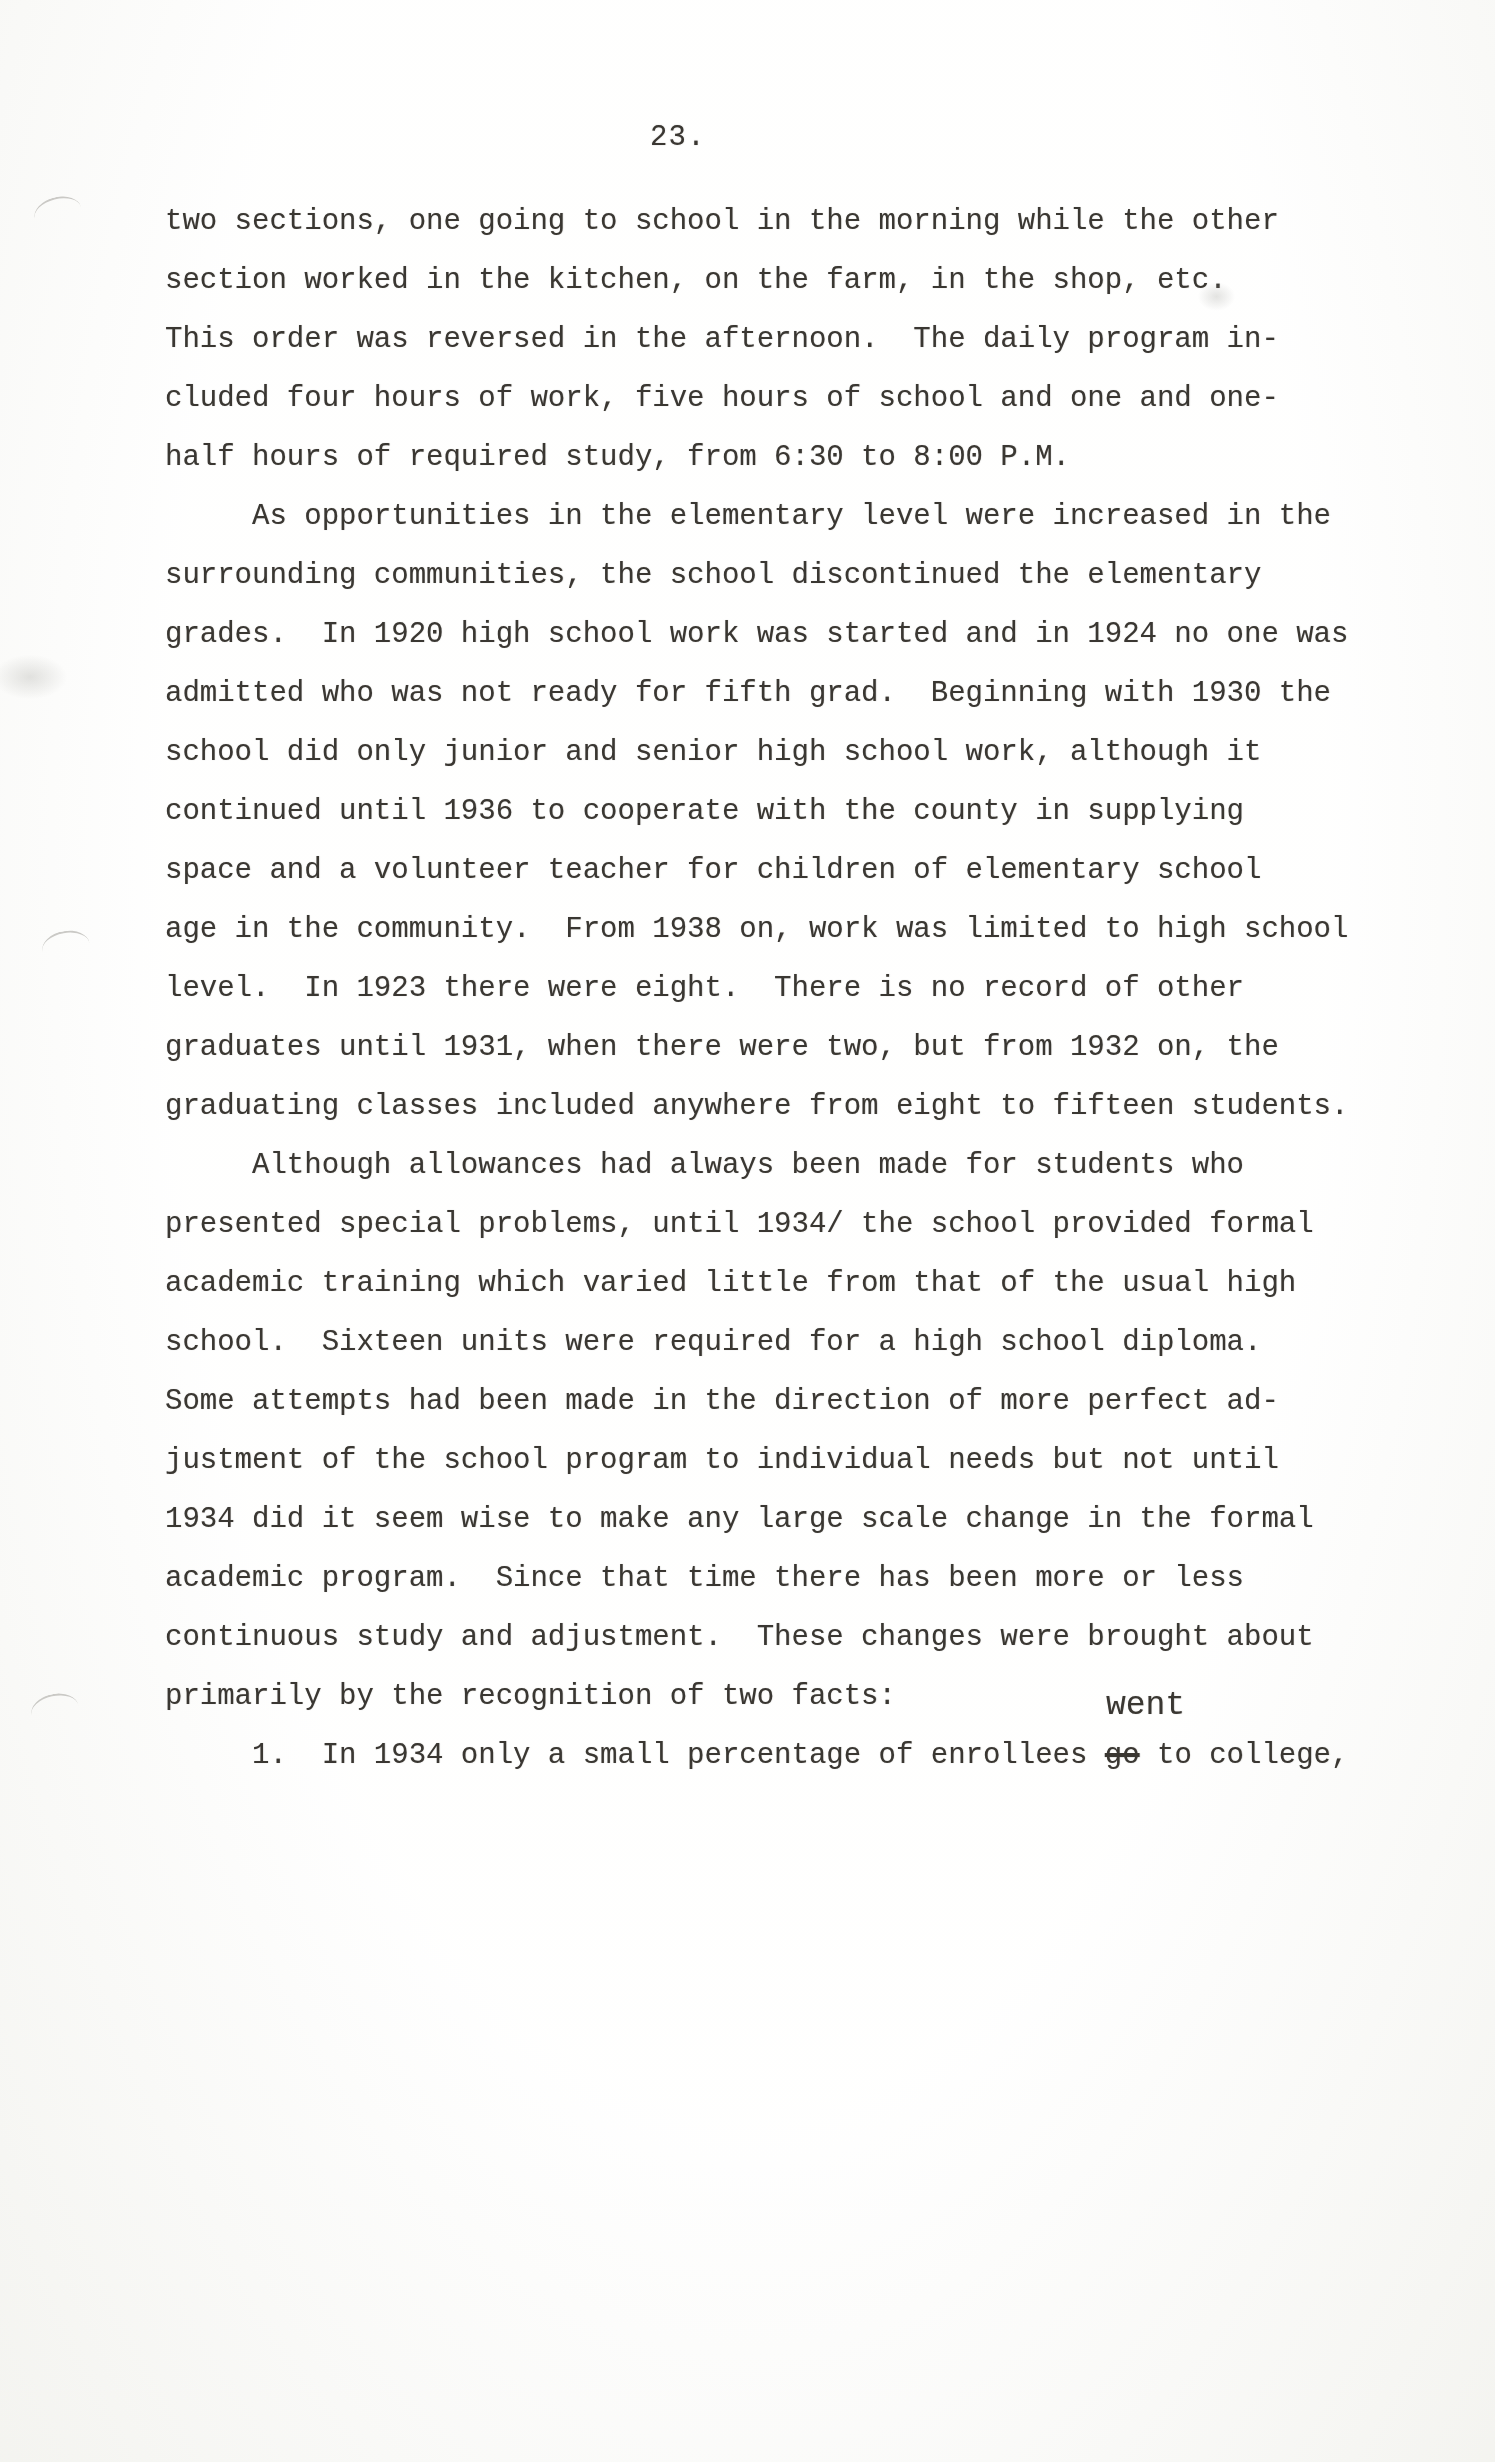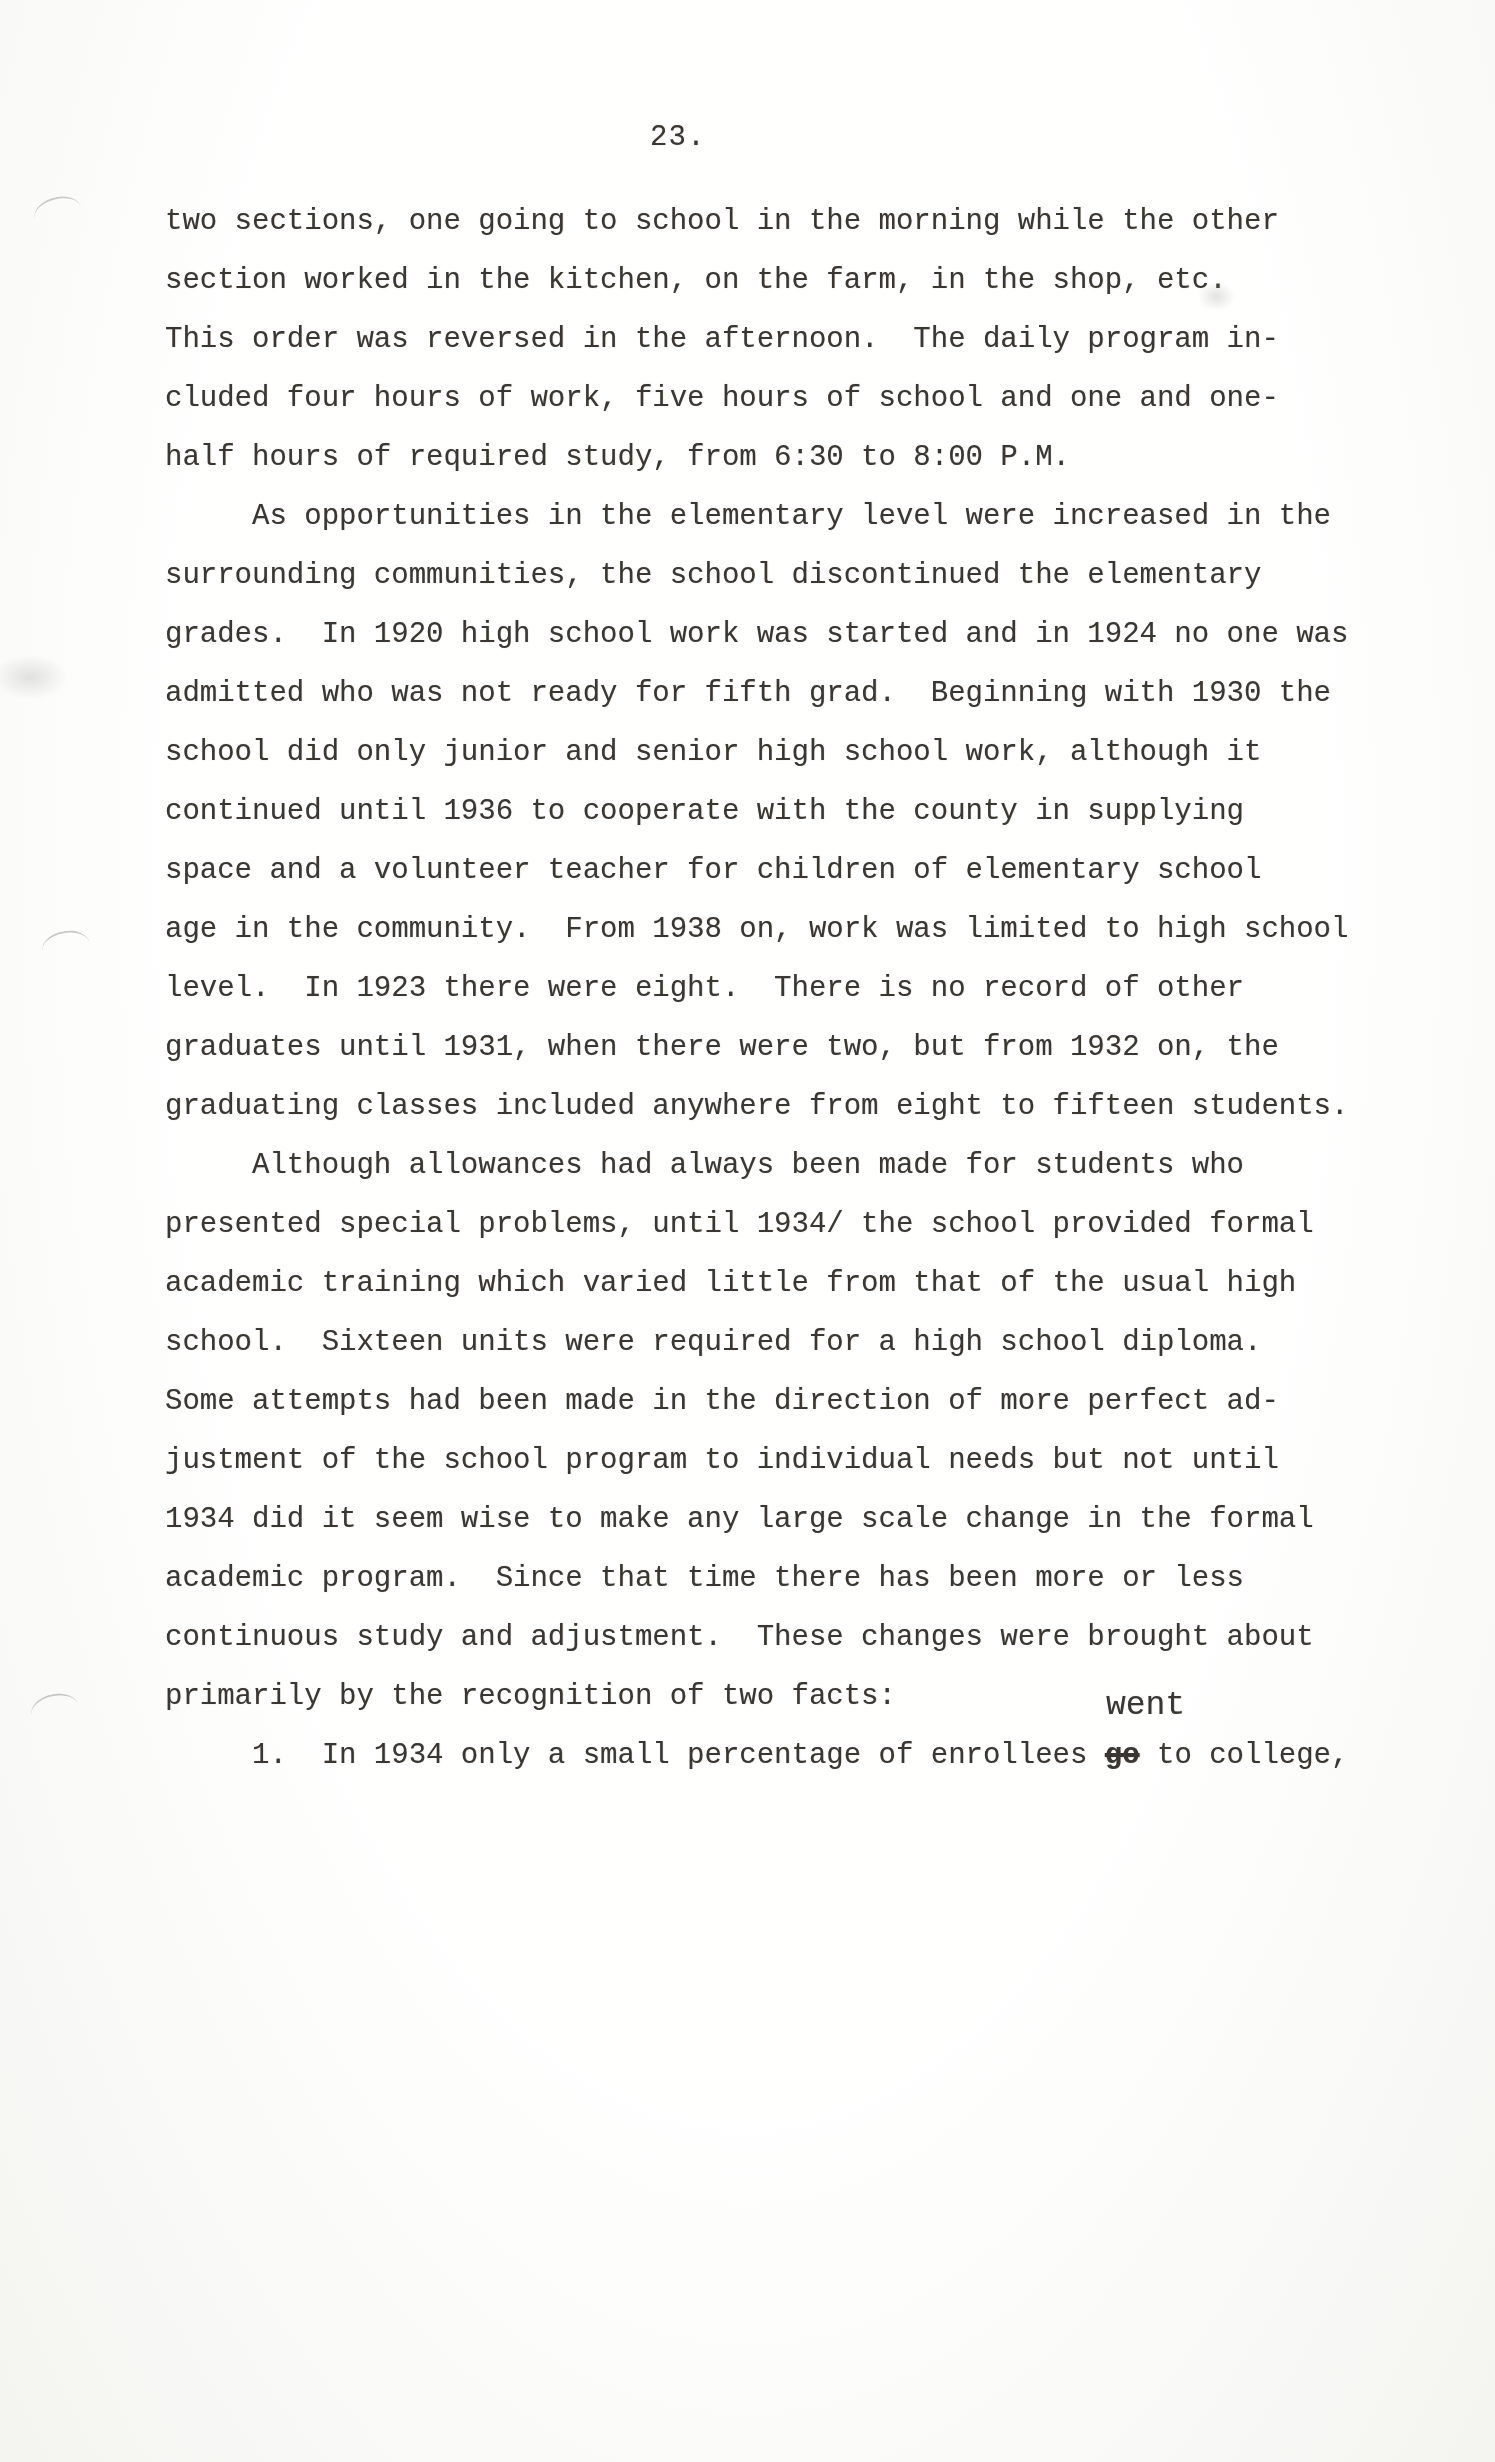--- a/index.html
+++ b/index.html
@@ -48,21 +48,21 @@
   }
   .inserted {
     position: absolute;
     top: -33px;
     left: 1.2px;
     font-size: 33px;
     line-height: 26px;
     white-space: pre;
   }
   .struck {
-    font-weight: bold;
+    font-weight: normal;
     text-decoration: line-through;
     text-decoration-thickness: 3.5px;
   }
   .scan-arc {
     position: absolute;
     width: 48px;
     height: 30.5px;
     border: none;
     border-top: 2.3px solid #c2c1bd;
     border-radius: 50%;

